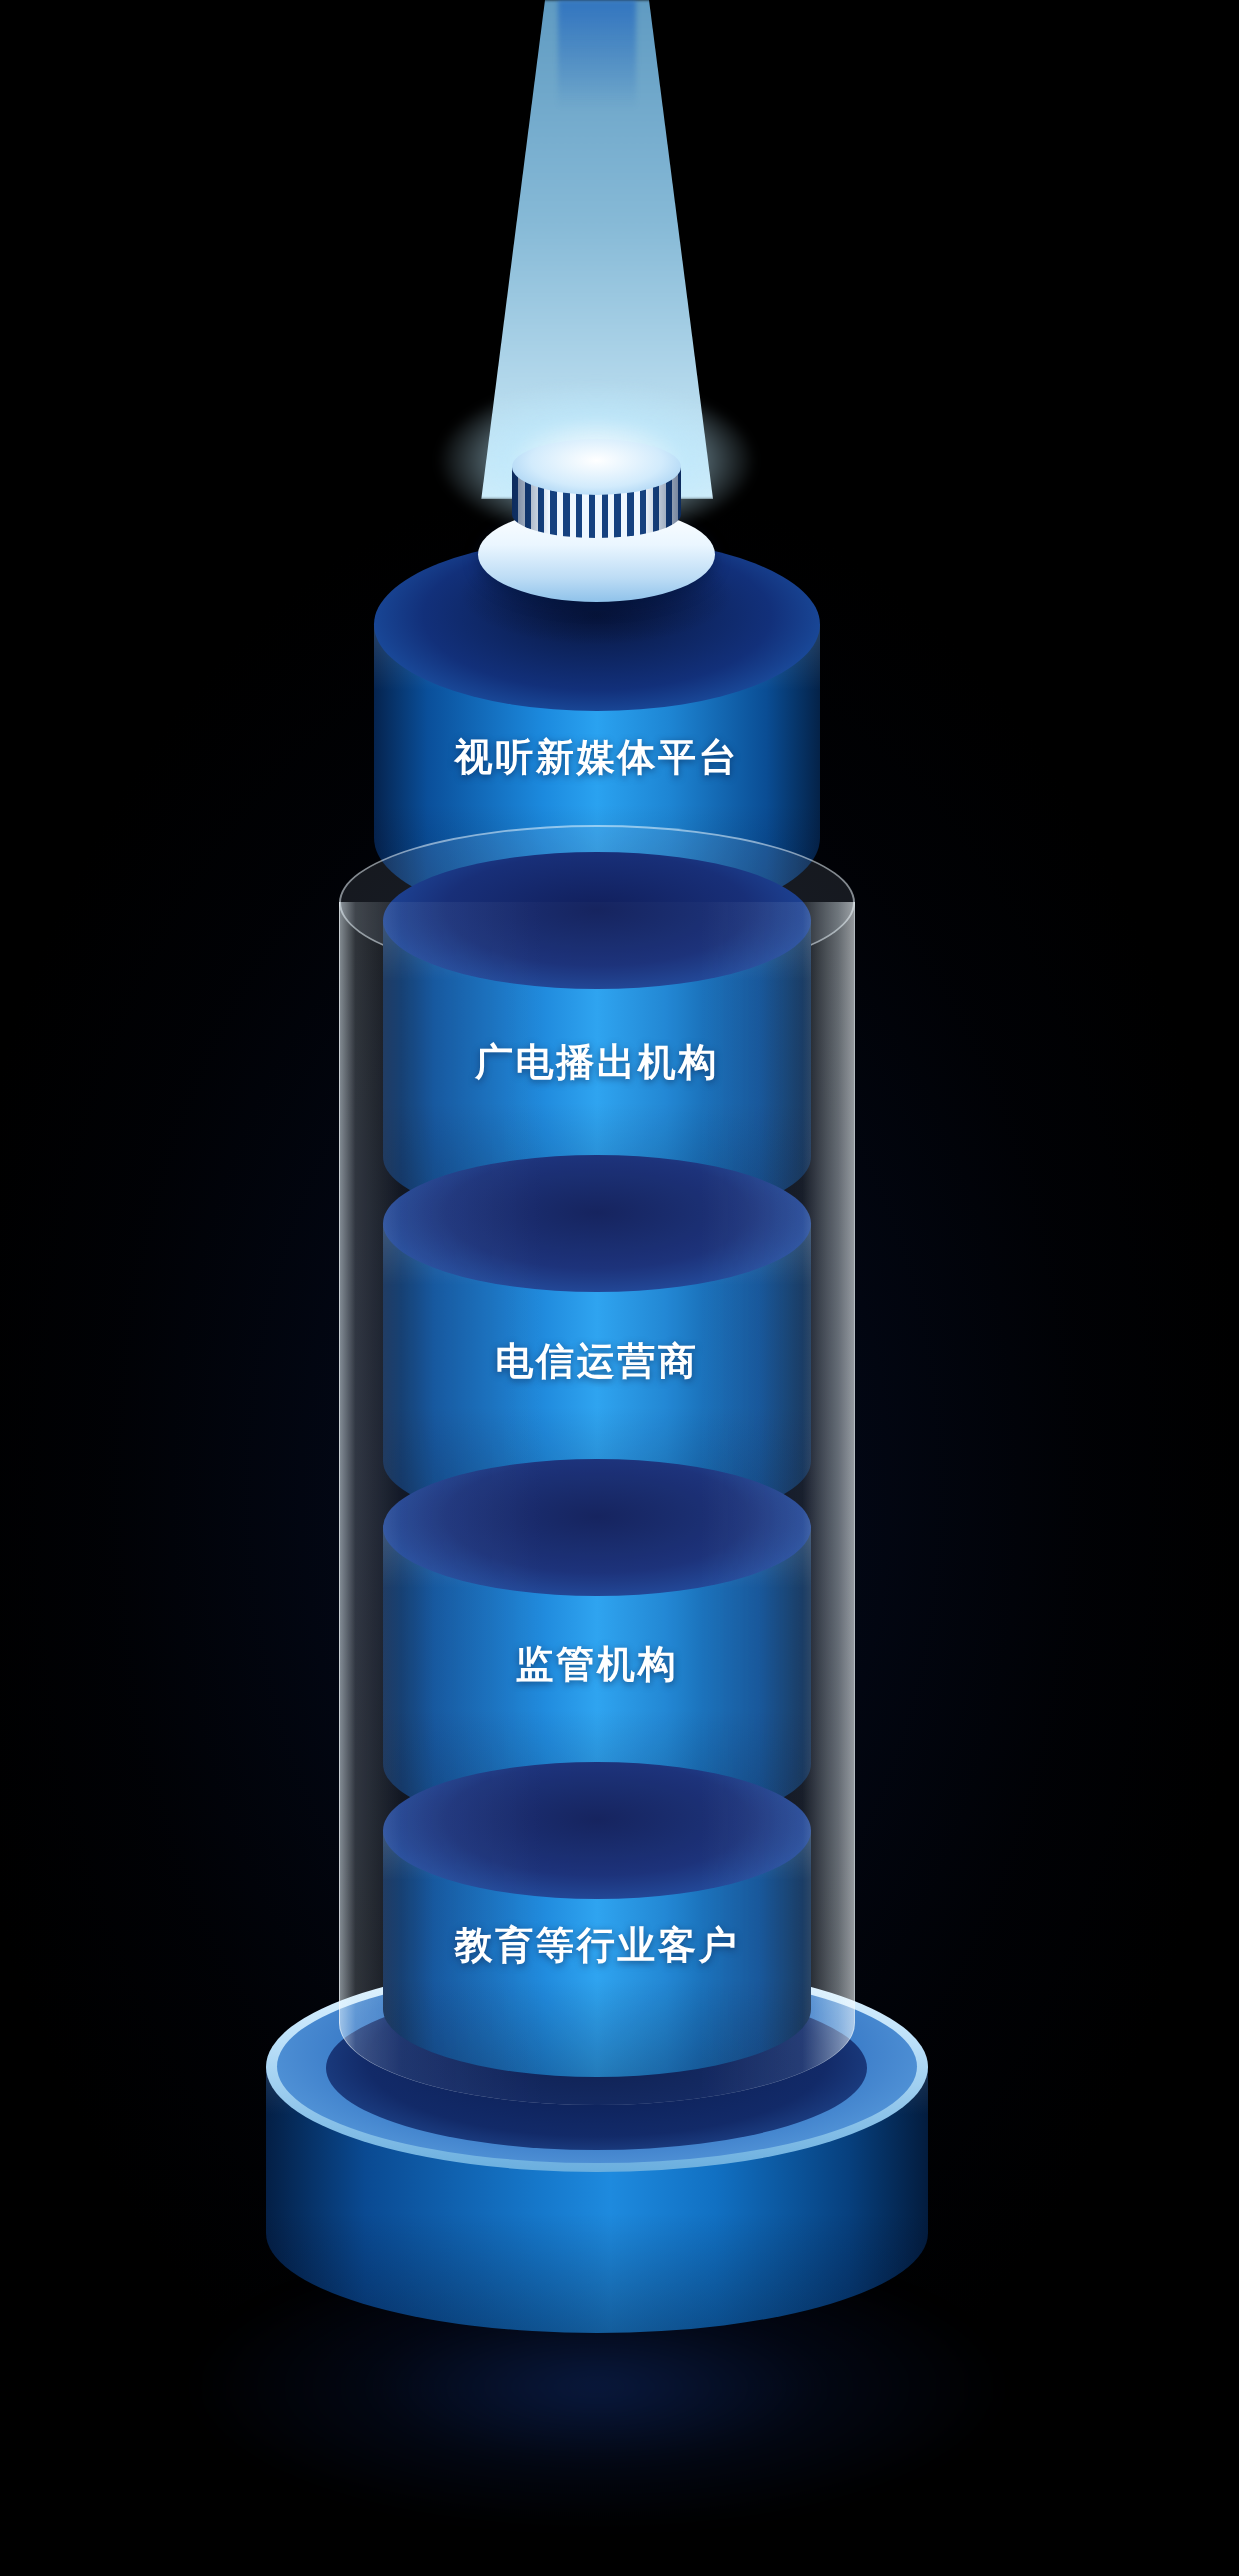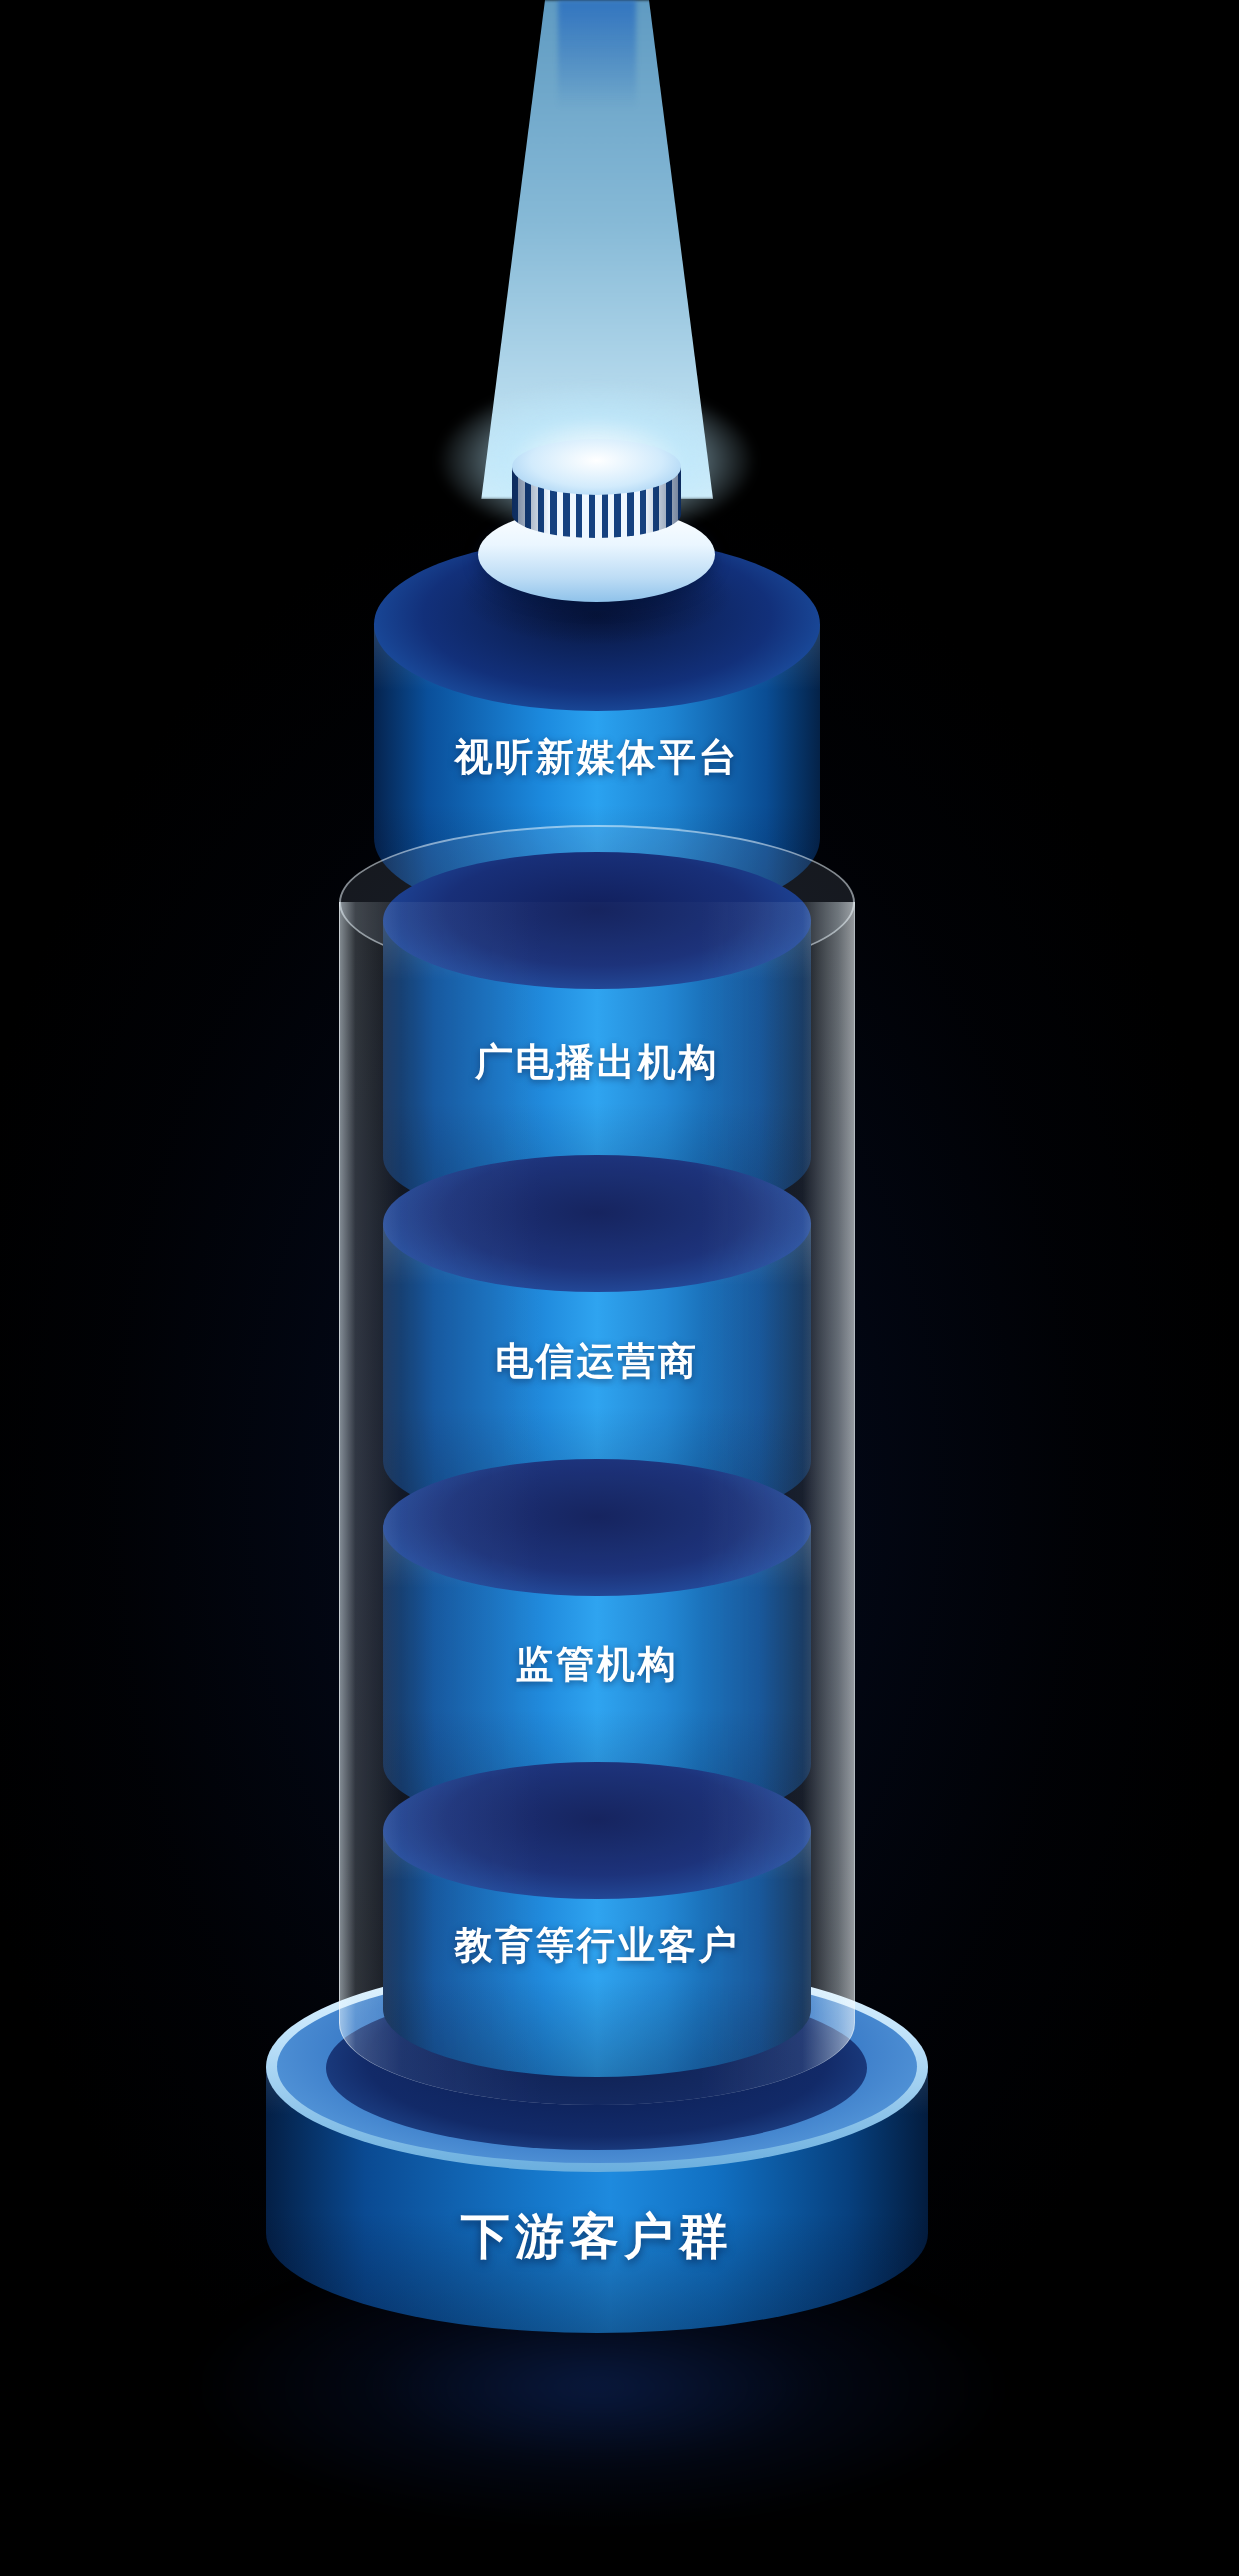--- a/index.html
+++ b/index.html
@@ -154,21 +154,20 @@
   <div class="bg-glow"></div>
 
   <div class="beam"></div>
   <div class="beam-core"></div>
 
   <div class="base-shadow"></div>
   <div class="base-body"></div>
   <div class="base-rim ellipse"></div>
   <div class="base-face ellipse"></div>
   <div class="base-recess ellipse"></div>
-  <div class="base-label">下游客户群</div>
 
   <div class="topcyl-body"></div>
   <div class="topcyl-face ellipse"></div>
   <div class="cap-shadow"></div>
   <div class="topcyl-label">视听新媒体平台</div>
 
   <div class="beam-glow"></div>
   <div class="cap-flange ellipse"></div>
   <div class="cap-band"></div>
   <div class="cap-top ellipse"></div>

